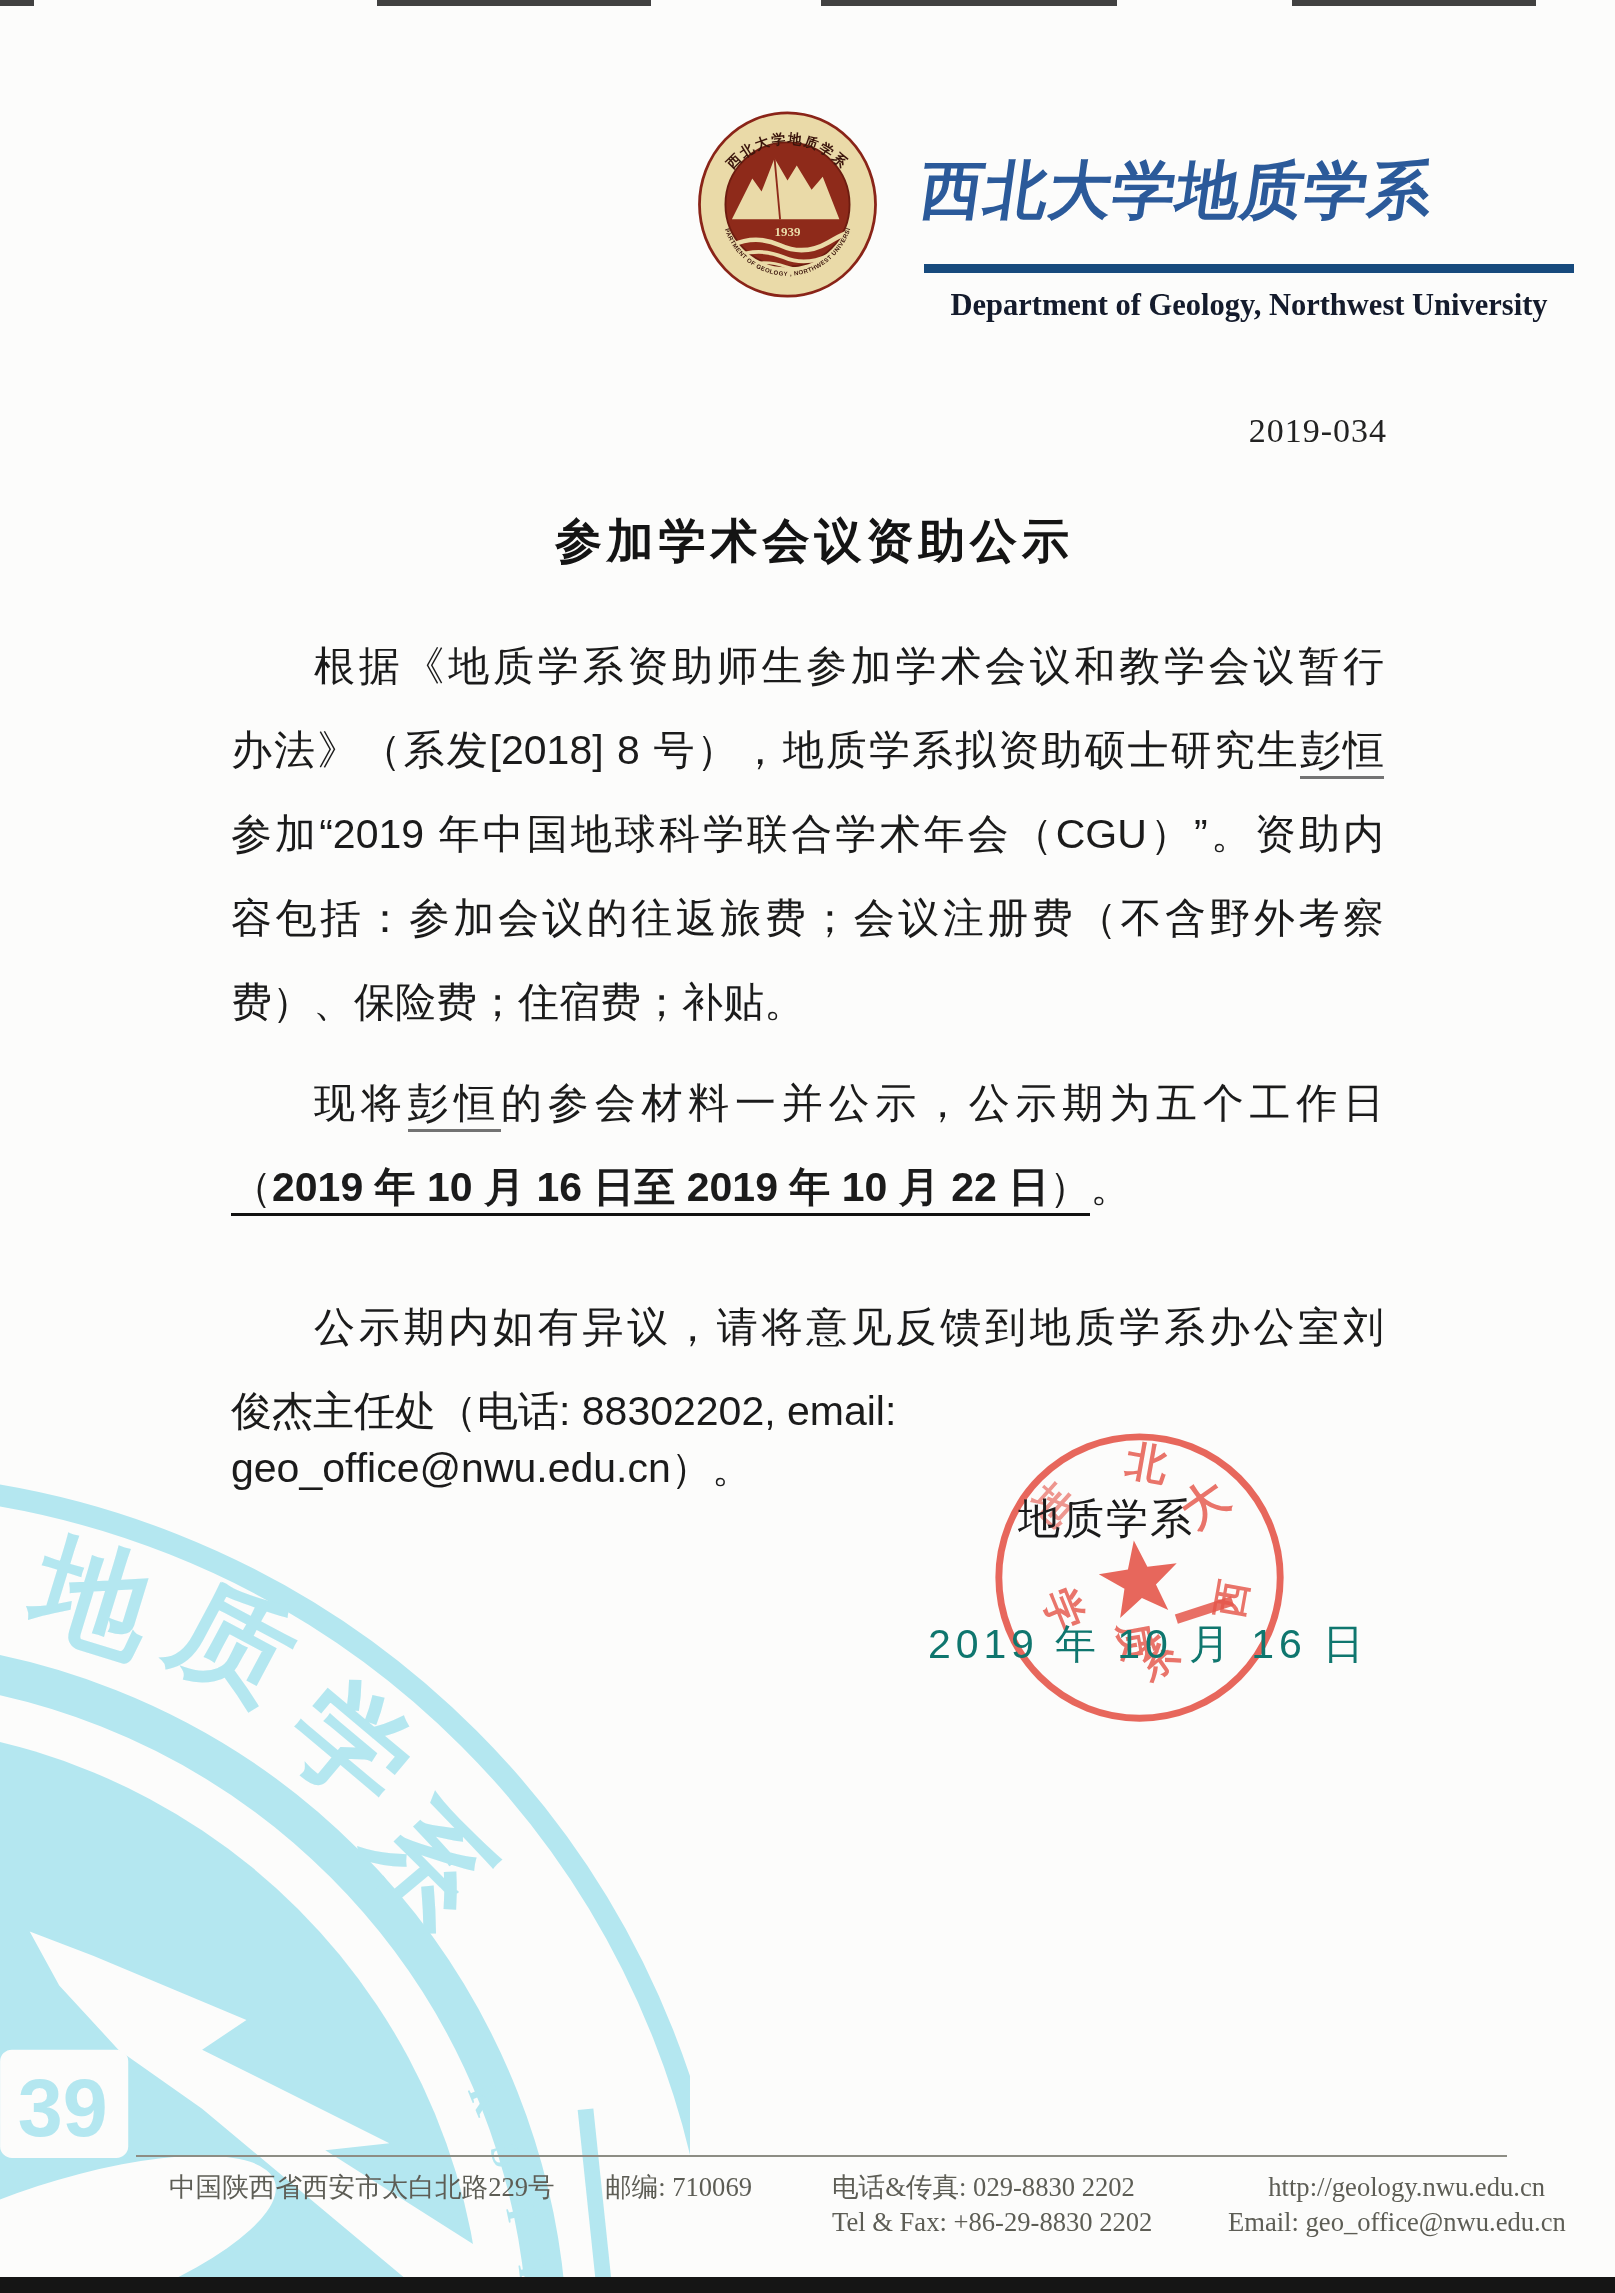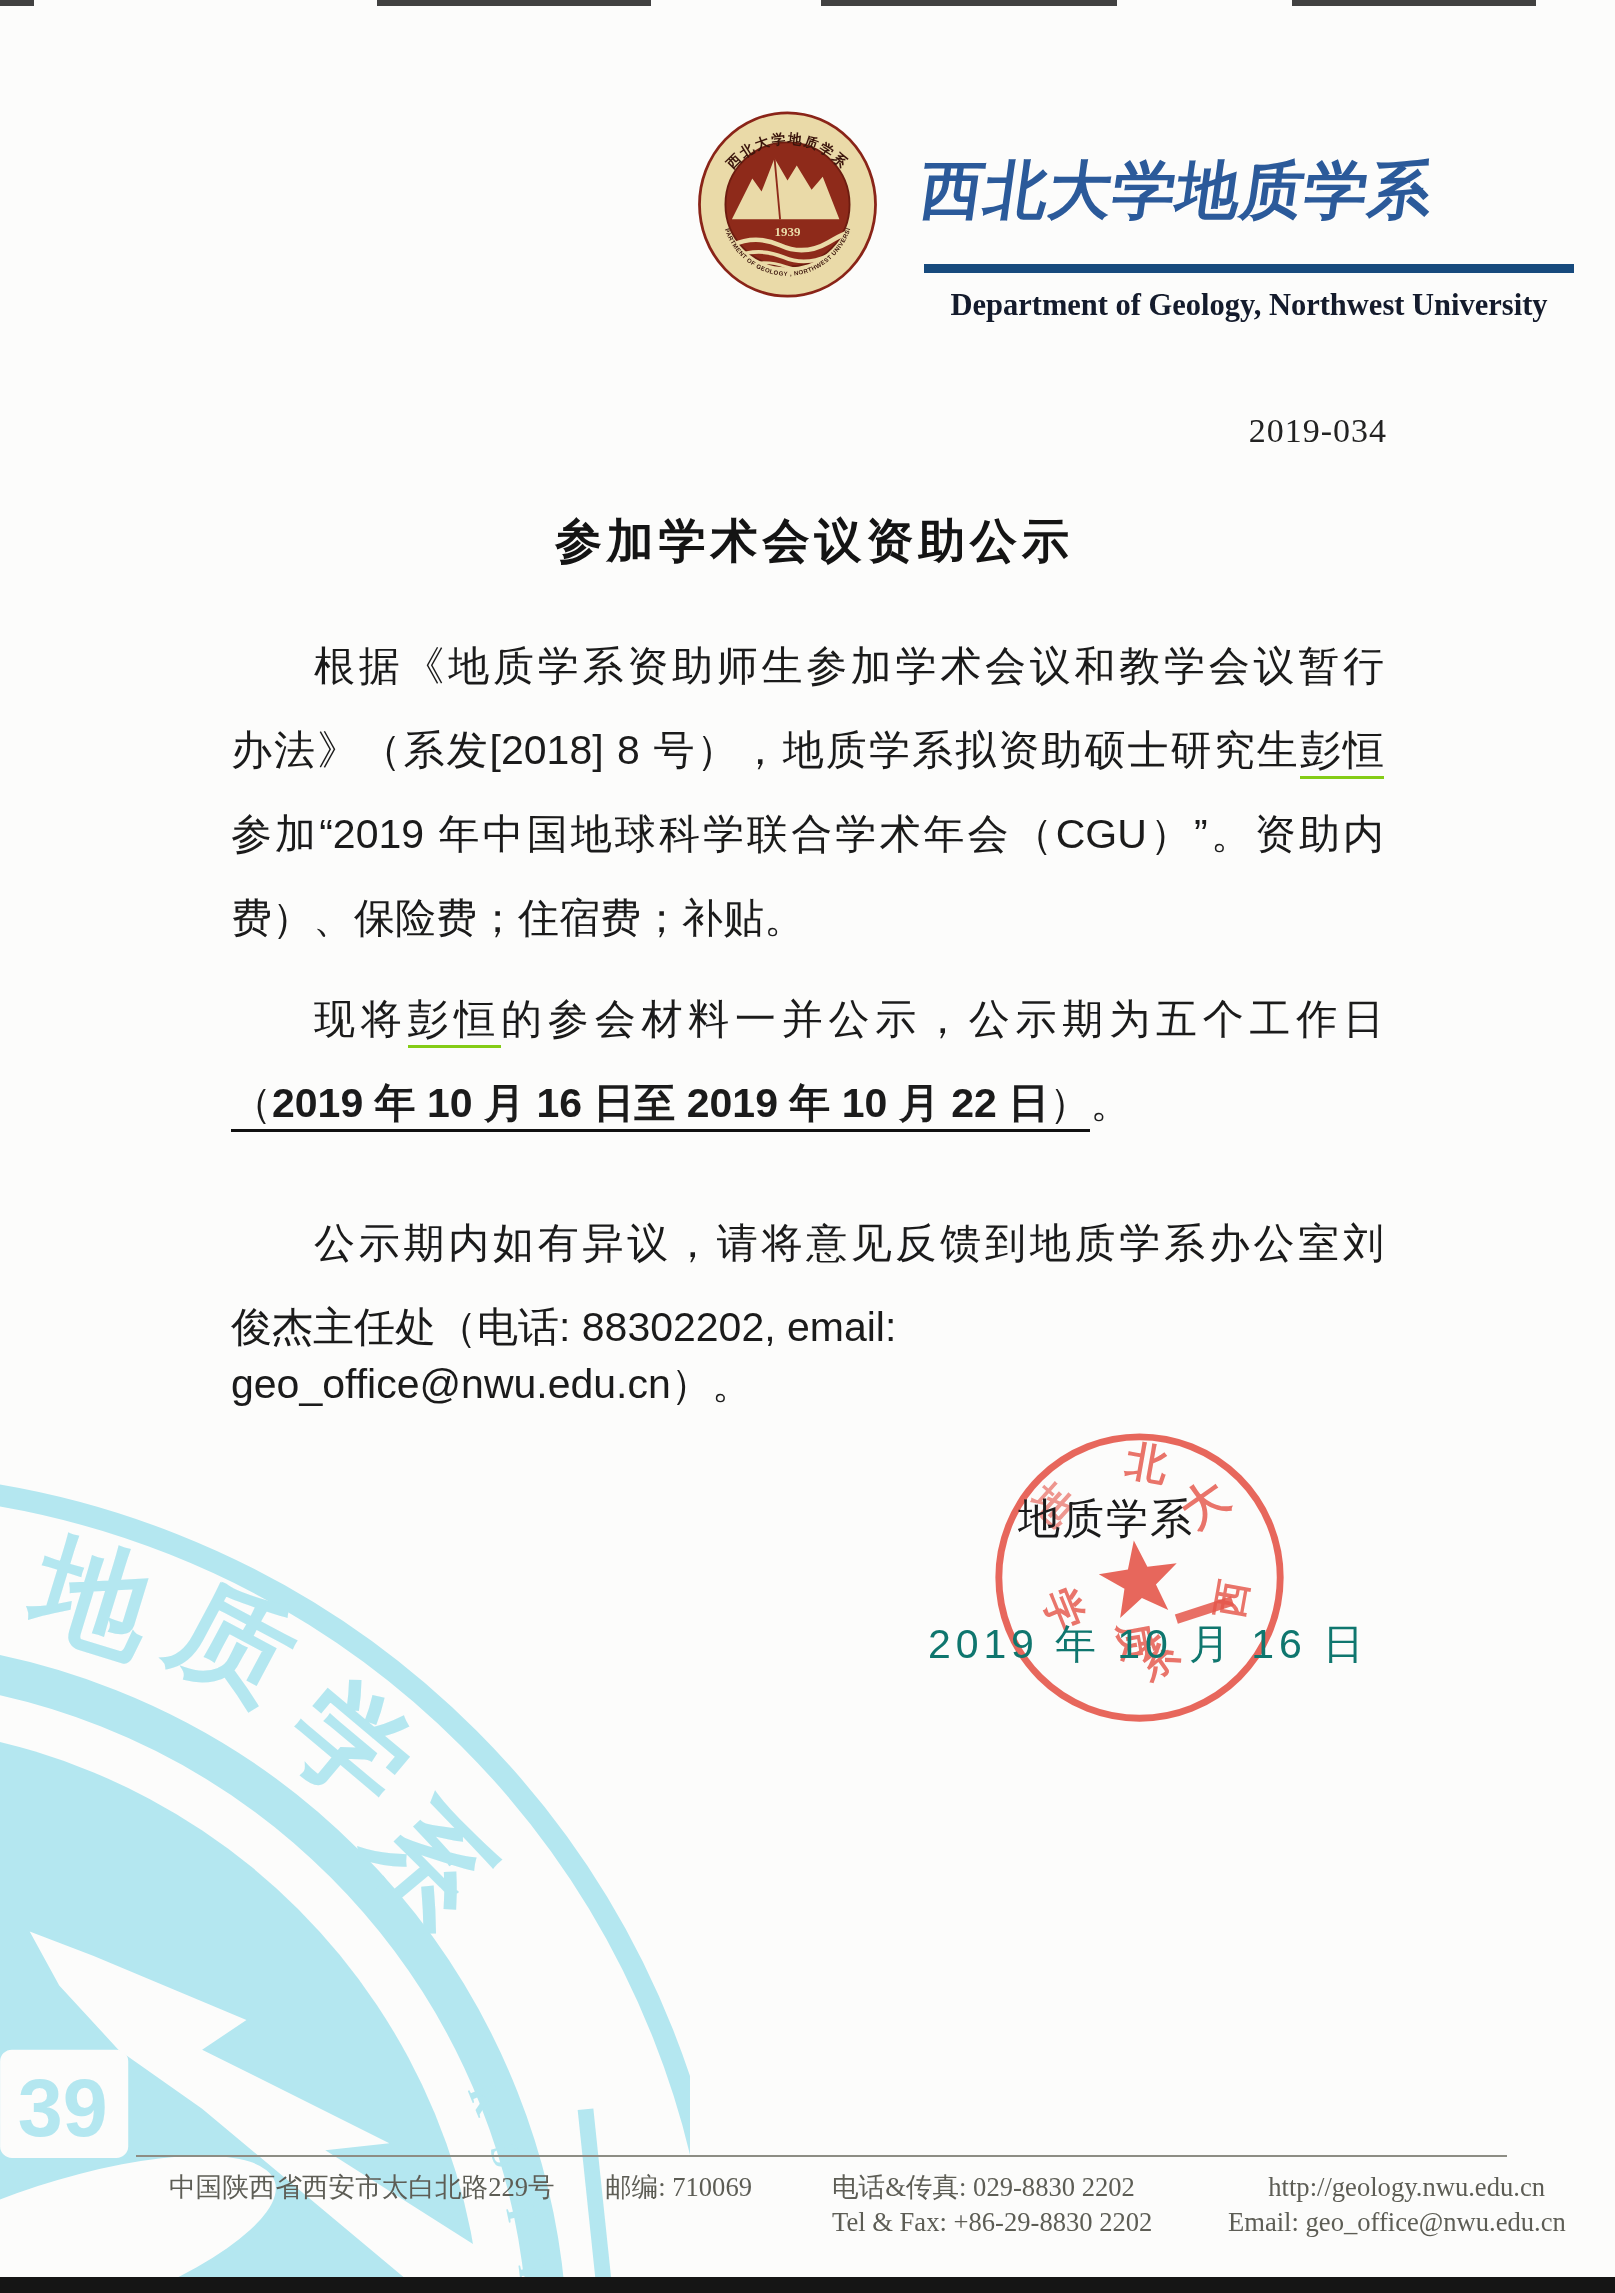--- a/index.html
+++ b/index.html
@@ -19,21 +19,21 @@
          font-weight:700;font-size:30.5px;color:#141b2c;white-space:nowrap;}
   .doc-number{left:1143px;top:412px;width:244px;text-align:right;font-family:"Liberation Serif",serif;
          font-size:34px;color:#222;letter-spacing:1px;}
   .doc-title{left:231px;top:510px;width:1153px;text-align:center;font-size:47px;font-weight:700;
          letter-spacing:4.9px;color:#141414;text-indent:13.8px;}
   
   .bodyblock{left:231px;top:638px;width:1153px;color:#1b1b1b;z-index:2;}
   .line{height:84px;font-size:41px;line-height:57px;}
   .just{text-align:justify;text-align-last:justify;}
   .indent{text-indent:83px;}
-  .u{border-bottom:3px solid #84cc16;padding-bottom:3px;}
+  .u{border-bottom:3px solid #737373;padding-bottom:3px;}
   .ub{border-bottom:3.9px solid #111;padding-bottom:3px;}
   .b{font-weight:700;}
   .pgap1{height:16.7px;}
   .pgap2{height:56px;}
   .sig-name{left:1018px;top:1491px;font-size:42px;letter-spacing:2px;color:#1b1b1b;z-index:2;white-space:nowrap;}
   .sig-date{left:928px;top:1617px;font-size:41px;letter-spacing:4.9px;color:#0f766e;z-index:2;white-space:nowrap;}
   .sealsvg{left:988px;top:1426px;width:305px;height:305px;z-index:1;}
   .wmsvg{left:0;top:1419px;width:690px;height:875px;z-index:0;}
   
   .f-rule{left:136px;top:2155px;width:1371px;height:2px;background:#8d8d84;z-index:2;}
@@ -109,20 +109,21 @@
   <div class="abs h-line"></div>
   <div class="abs h-eng">Department of Geology, Northwest University</div>
 
   <div class="abs doc-number">2019-034</div>
   <div class="abs doc-title">参加学术会议资助公示</div>
 
   <div class="abs bodyblock">
     <div class="line just indent"><span>根据《地质学系资助师生参加学术会议和教学会议暂行</span></div>
     <div class="line just"><span>办法》（系发[2018] 8 号），地质学系拟资助硕士研究生</span><span class="u">彭恒</span></div>
     <div class="line just"><span>参加“2019 年中国地球科学联合学术年会（CGU）”。资助内</span></div>
+    <div class="line just"><span>容包括：参加会议的往返旅费；会议注册费（不含野外考察</span></div>
     <div class="line"><span>费）、保险费；住宿费；补贴。</span></div>
     <div class="pgap1"></div>
     <div class="line just indent"><span>现将</span><span class="u">彭恒</span><span>的参会材料一并公示，公示期为五个工作日</span></div>
     <div class="line"><span class="ub"><span>（</span><span class="b">2019 年 10 月 16 日至 2019 年 10 月 22 日</span><span>）</span></span><span>。</span></div>
     <div class="pgap2"></div>
     <div class="line just indent"><span>公示期内如有异议，请将意见反馈到地质学系办公室刘</span></div>
     <div class="line"><span>俊杰主任处（电话: 88302202, email: geo_office@nwu.edu.cn）。</span></div>
   </div>
 
   <div class="abs sig-name">地质学系</div>

